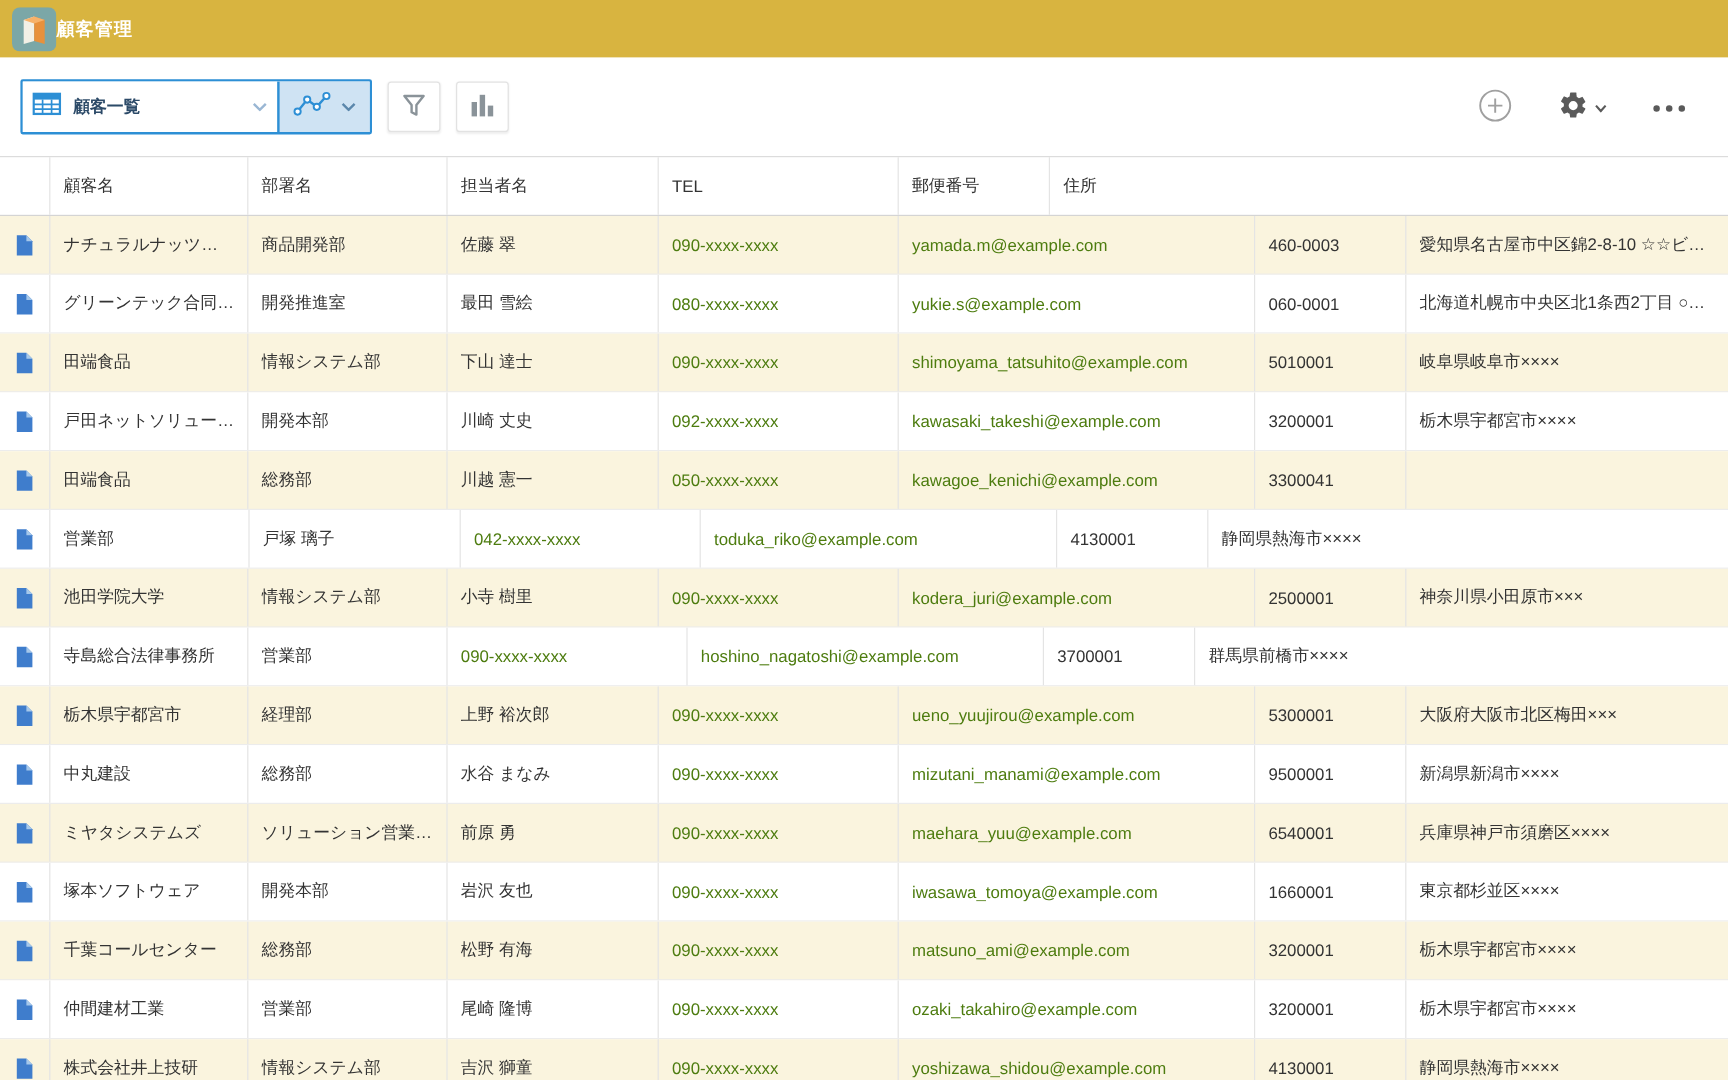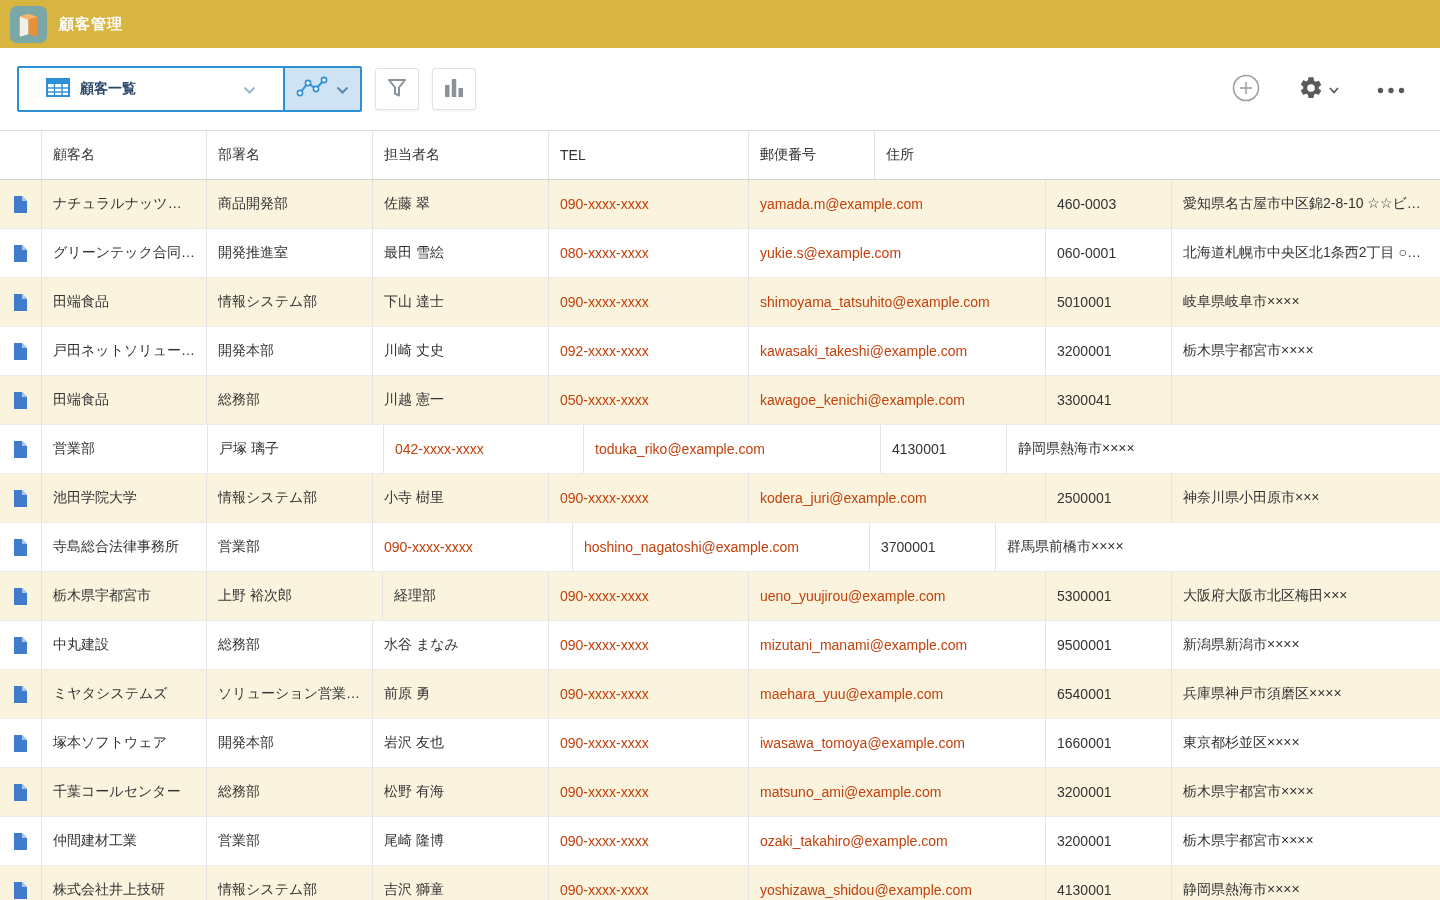--- a/index.html
+++ b/index.html
@@ -1,27 +1,27 @@
 <!DOCTYPE html>
 <html><head>
 <meta charset="utf-8">
 <style>
   * { box-sizing: border-box; margin: 0; padding: 0; }
   html, body { width: 1440px; height: 900px; overflow: hidden; }
   body { font-family: "Liberation Sans", "DejaVu Sans", sans-serif; background: #fff; color: #333; }
 
   
-  .topbar { height: 48px; background: #d8b440; display: flex; align-items: center; padding: 0 10px; gap: 12px; }
+  .topbar { height: 48px; background: #d8b440; display: flex; align-items: center; padding: 0 10px; }
   .app-icon { width: 37px; height: 37px; flex: 0 0 auto; cursor: pointer; }
   .app-title { color: #fff; font-weight: bold; font-size: 15px; letter-spacing: 1px; }
 
   
   .toolbar { height: 82px; background: #fff; display: flex; align-items: center; padding: 0 17px; }
   .view-group { display: flex; align-items: stretch; height: 46px; border: 2px solid #2d8fd5; border-radius: 2px; background: #fff; }
-  .view-selector { display: flex; align-items: center; width: 264px; padding: 0 27px; gap: 10px; cursor: pointer; background: #fff; }
+  .view-selector { display: flex; align-items: center; width: 212px; padding: 0 8px; gap: 10px; cursor: pointer; background: #fff; }
   .view-label { font-size: 14px; color: #2c4a68; font-weight: bold; flex: 1; white-space: nowrap; overflow: hidden; }
   .graph-btn { display: flex; align-items: center; gap: 8px; padding: 0 11px; background: #cfe3f3; border-left: 2px solid #2d8fd5; cursor: pointer; }
   .tool-btn { width: 44px; height: 42px; margin-left: 13px; background: #fff; border: 1px solid #e2e2e2; border-radius: 3px; box-shadow: 0 1px 2px rgba(0,0,0,0.07); display: flex; align-items: center; justify-content: center; cursor: pointer; }
   .toolbar-right { margin-left: auto; display: flex; align-items: center; gap: 38px; padding-right: 18px; }
   .icon-btn { background: none; border: none; display: flex; align-items: center; gap: 5px; cursor: pointer; }
 
   
   .table { position: absolute; left: 0; right: 0; top: 130px; }
   .tr { display: flex; height: 49px; background: #fff; border-bottom: 1px solid #ececec; }
   .tr.alt { background: #faf4de; }
@@ -30,21 +30,21 @@
   .th { color: #333; }
   .c0 { width: 42px; flex: 0 0 42px; justify-content: center; padding: 0; }
   .c1 { width: 165px; flex: 0 0 165px; }
   .c2 { width: 166px; flex: 0 0 166px; }
   .c3 { width: 176px; flex: 0 0 176px; }
   .c4 { width: 200px; flex: 0 0 200px; }
   .c5 { width: 297px; flex: 0 0 297px; }
   .c6 { width: 126px; flex: 0 0 126px; }
   .c7 { flex: 1 1 auto; border-right: none; }
   .cell-text { overflow: hidden; text-overflow: ellipsis; white-space: nowrap; }
-  .link { color: #c2410c; cursor: pointer; text-decoration: none; overflow: hidden; text-overflow: ellipsis; white-space: nowrap; }
+  .link { color: #4d7c0f; cursor: pointer; text-decoration: none; overflow: hidden; text-overflow: ellipsis; white-space: nowrap; }
   .doc-icon { display: flex; cursor: pointer; }
 </style>
 </head>
 <body>
 
 <div class="topbar">
   <div class="app-icon">
     <svg width="37" height="37" viewBox="0 0 38 38">
       <rect width="38" height="38" rx="7" fill="#7ba7a7"></rect>
       <path d="M10 11 L19 8 L19 29 L10 31.5 Z" fill="#f2f0e6"></path>
@@ -400,26 +400,26 @@
       <span class="doc-icon">
         <svg width="15" height="19" viewBox="0 0 15 19">
           <path d="M1 1 H9 L14 6 V18 H1 Z" fill="#3f7dcc"></path>
           <path d="M9 1 L14 6 H9 Z" fill="#a6c8ea"></path>
         </svg>
       </span>
     </div>
     <div class="td c1">
           <span class="cell-text">栃木県宇都宮市</span>
         </div>
+    <div class="td c2">
+          <span class="cell-text">経理部</span>
+        </div>
     <div class="td c3">
           <span class="cell-text">上野 裕次郎</span>
         </div>
-    <div class="td c2">
-          <span class="cell-text">経理部</span>
-        </div>
     <div class="td c4">
           <a class="link">090-xxxx-xxxx</a>
         </div>
     <div class="td c5">
           <a class="link">ueno_yuujirou@example.com</a>
         </div>
     <div class="td c6">
           <span class="cell-text">5300001</span>
         </div>
     <div class="td c7">

